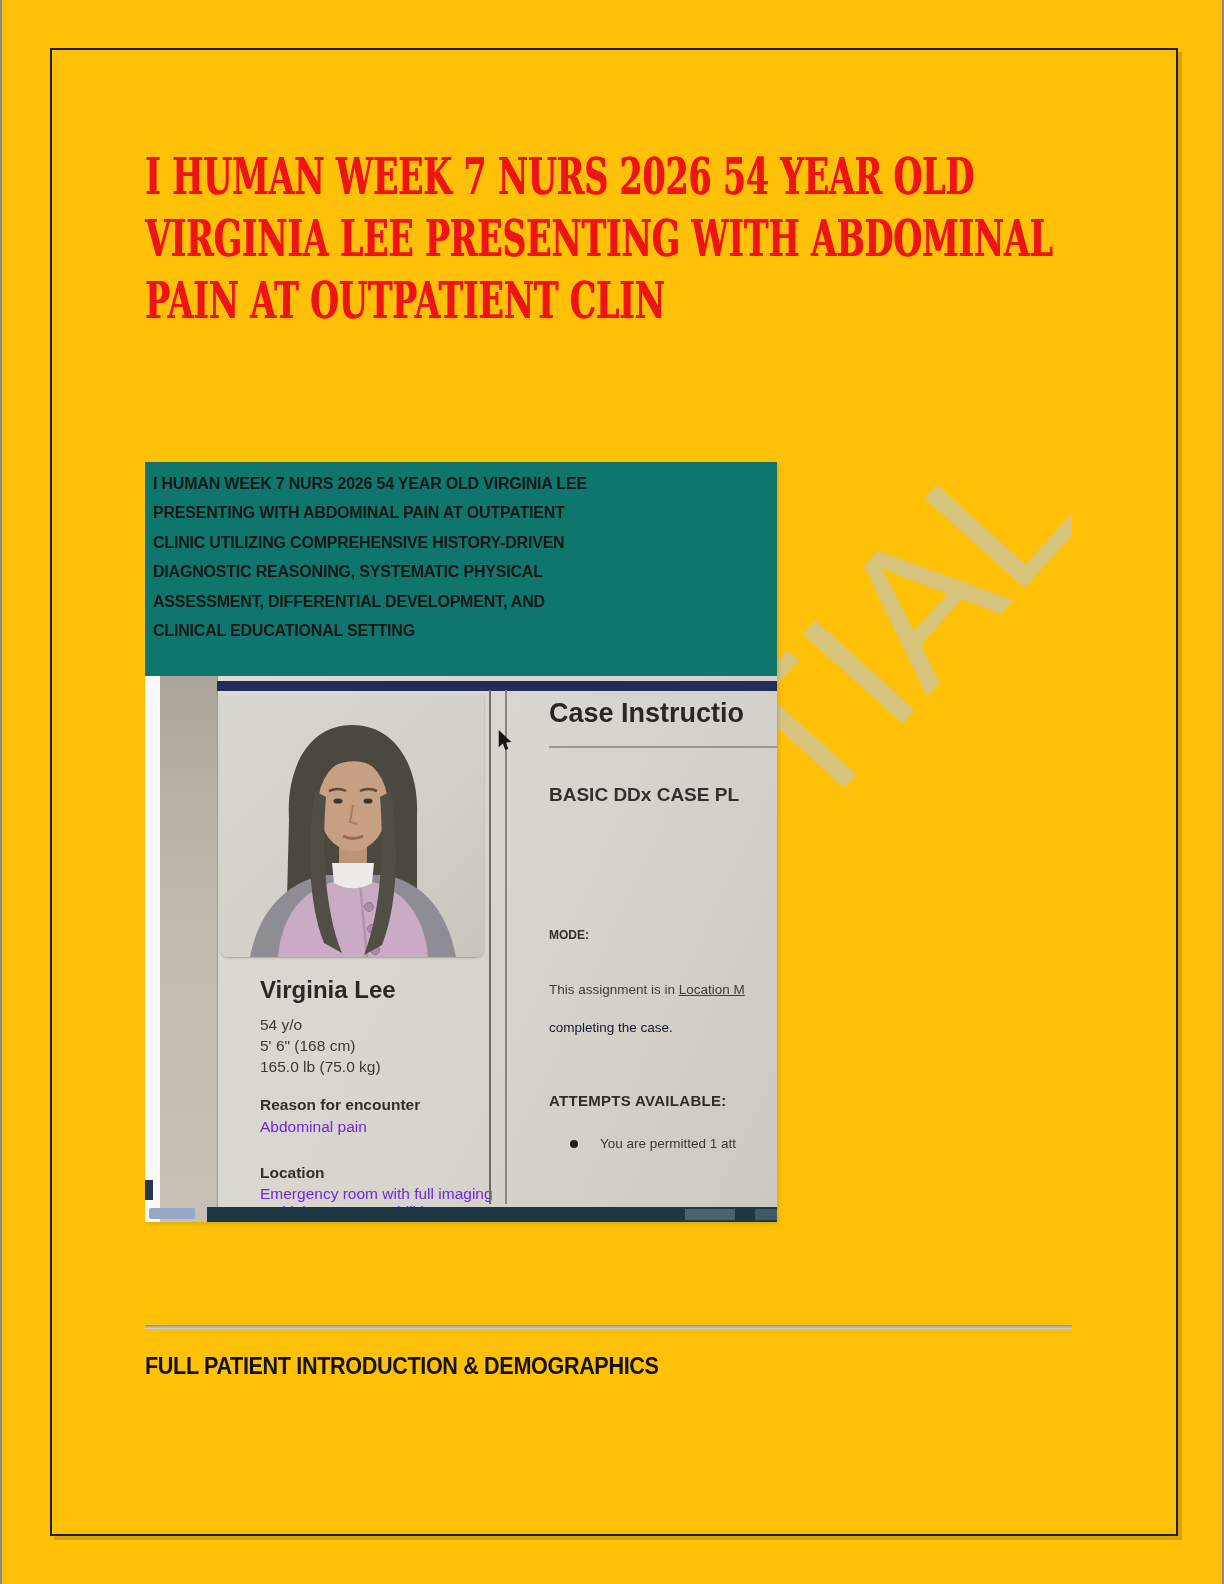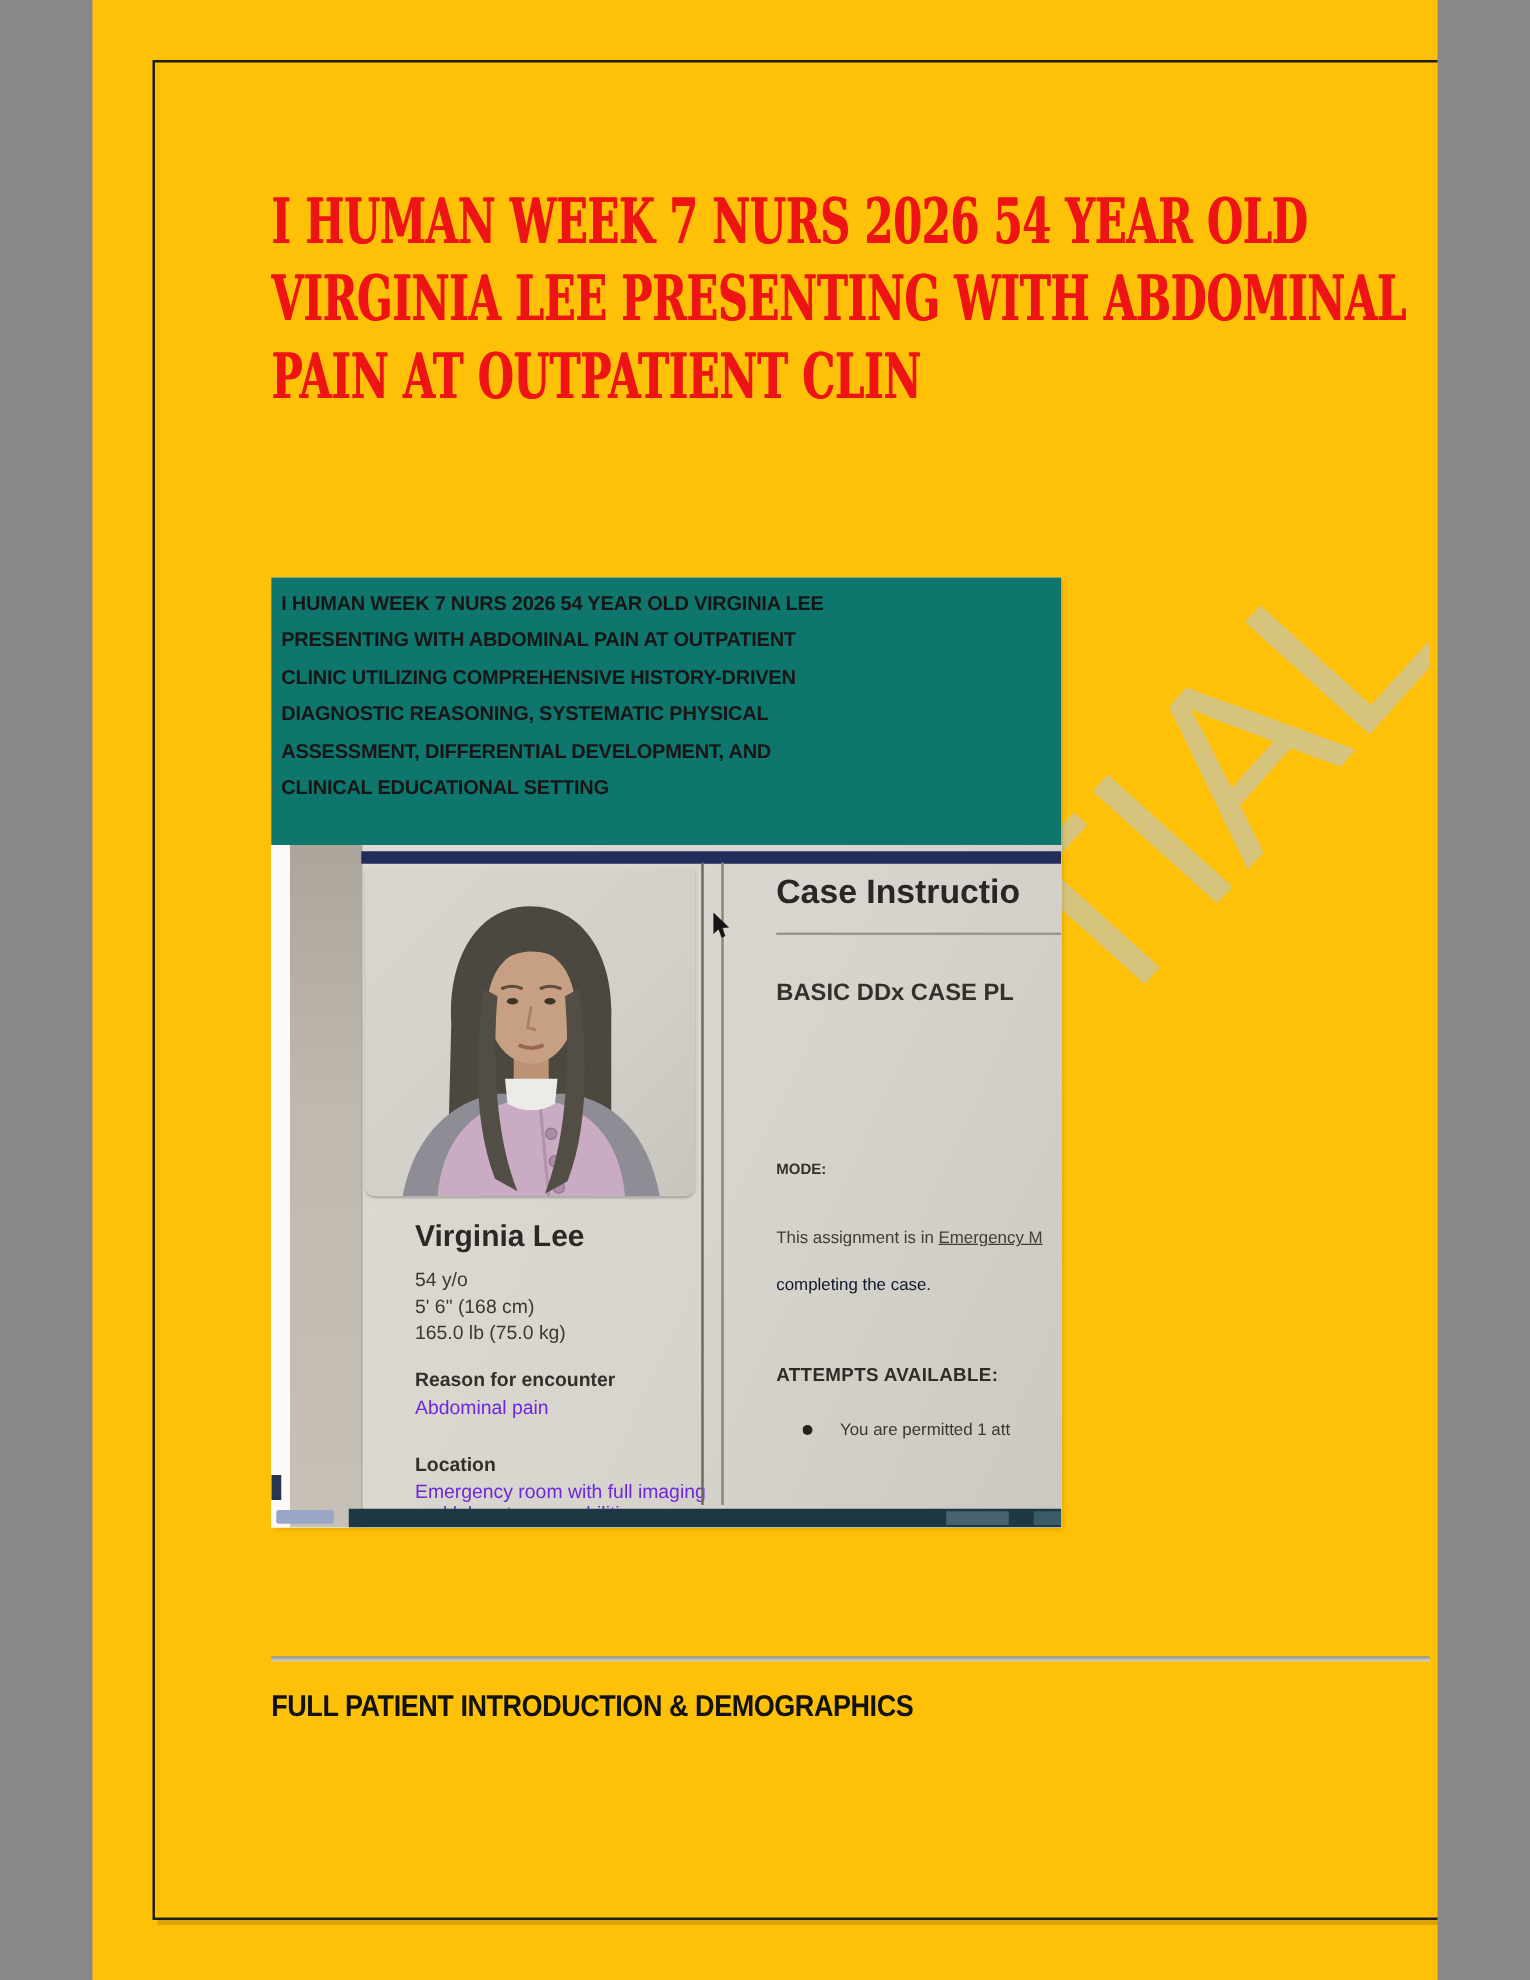--- a/index.html
+++ b/index.html
@@ -1,17 +1,17 @@
 <!DOCTYPE html>
 <html style="--bg-orange: #FFC107; --title-red: #EE1414; --watermark-tan: #D7C47C; --navy-bar: #232D5C; --teal-bar: #1D3843;"><head>
 <meta charset="utf-8">
 <style>
   html,body{margin:0;padding:0;background:#888;}
   .page{
-    position:relative;width:1076px;height:1584px;margin:0 auto;
+    position:relative;width:1220px;height:1584px;margin:0 auto;
     background:var(--bg-orange,#FFC107);overflow:hidden;
     font-family:"Liberation Sans",sans-serif;
   }
   .page-border{
     position:absolute;left:48px;top:48px;width:1124px;height:1484px;
     border:2px solid #1f1f1f;box-shadow:4px 4px 0 rgba(120,85,0,.28);
     z-index:0;pointer-events:none;
   }
   
   .doc-title{
@@ -205,21 +205,21 @@
       <div class="pt pt-loc2">and laboratory capabilities</div>
 
       <div class="v-divider"></div>
       <div class="v-divider2"></div>
 
       <div class="cp cp-title">Case Instructio</div>
       <div class="cp-underline"></div>
       <div class="cp cp-subtitle">BASIC DDx CASE PL</div>
       <div class="cp cp-mode-label">MODE:</div>
       <div class="cp cp-mode1">
-        <span>This assignment is in </span><span class="link">Emergency M</span>
+        <span>This assignment is in </span><span class="link">Location M</span>
       </div>
       <div class="cp cp-mode2">completing the case.</div>
       <div class="cp cp-attempts">ATTEMPTS AVAILABLE:</div>
       <div class="cp cp-bullet">
         <span class="bullet-dot"></span><span>You are permitted 1 att</span>
       </div>
 
       <svg class="cursor" viewBox="0 0 10 14">
         <path d="M1 0 L1 11 L3.6 8.6 L5.2 12.8 L7.1 12 L5.5 7.9 L9 7.6 Z" fill="#151515"></path>
       </svg>

